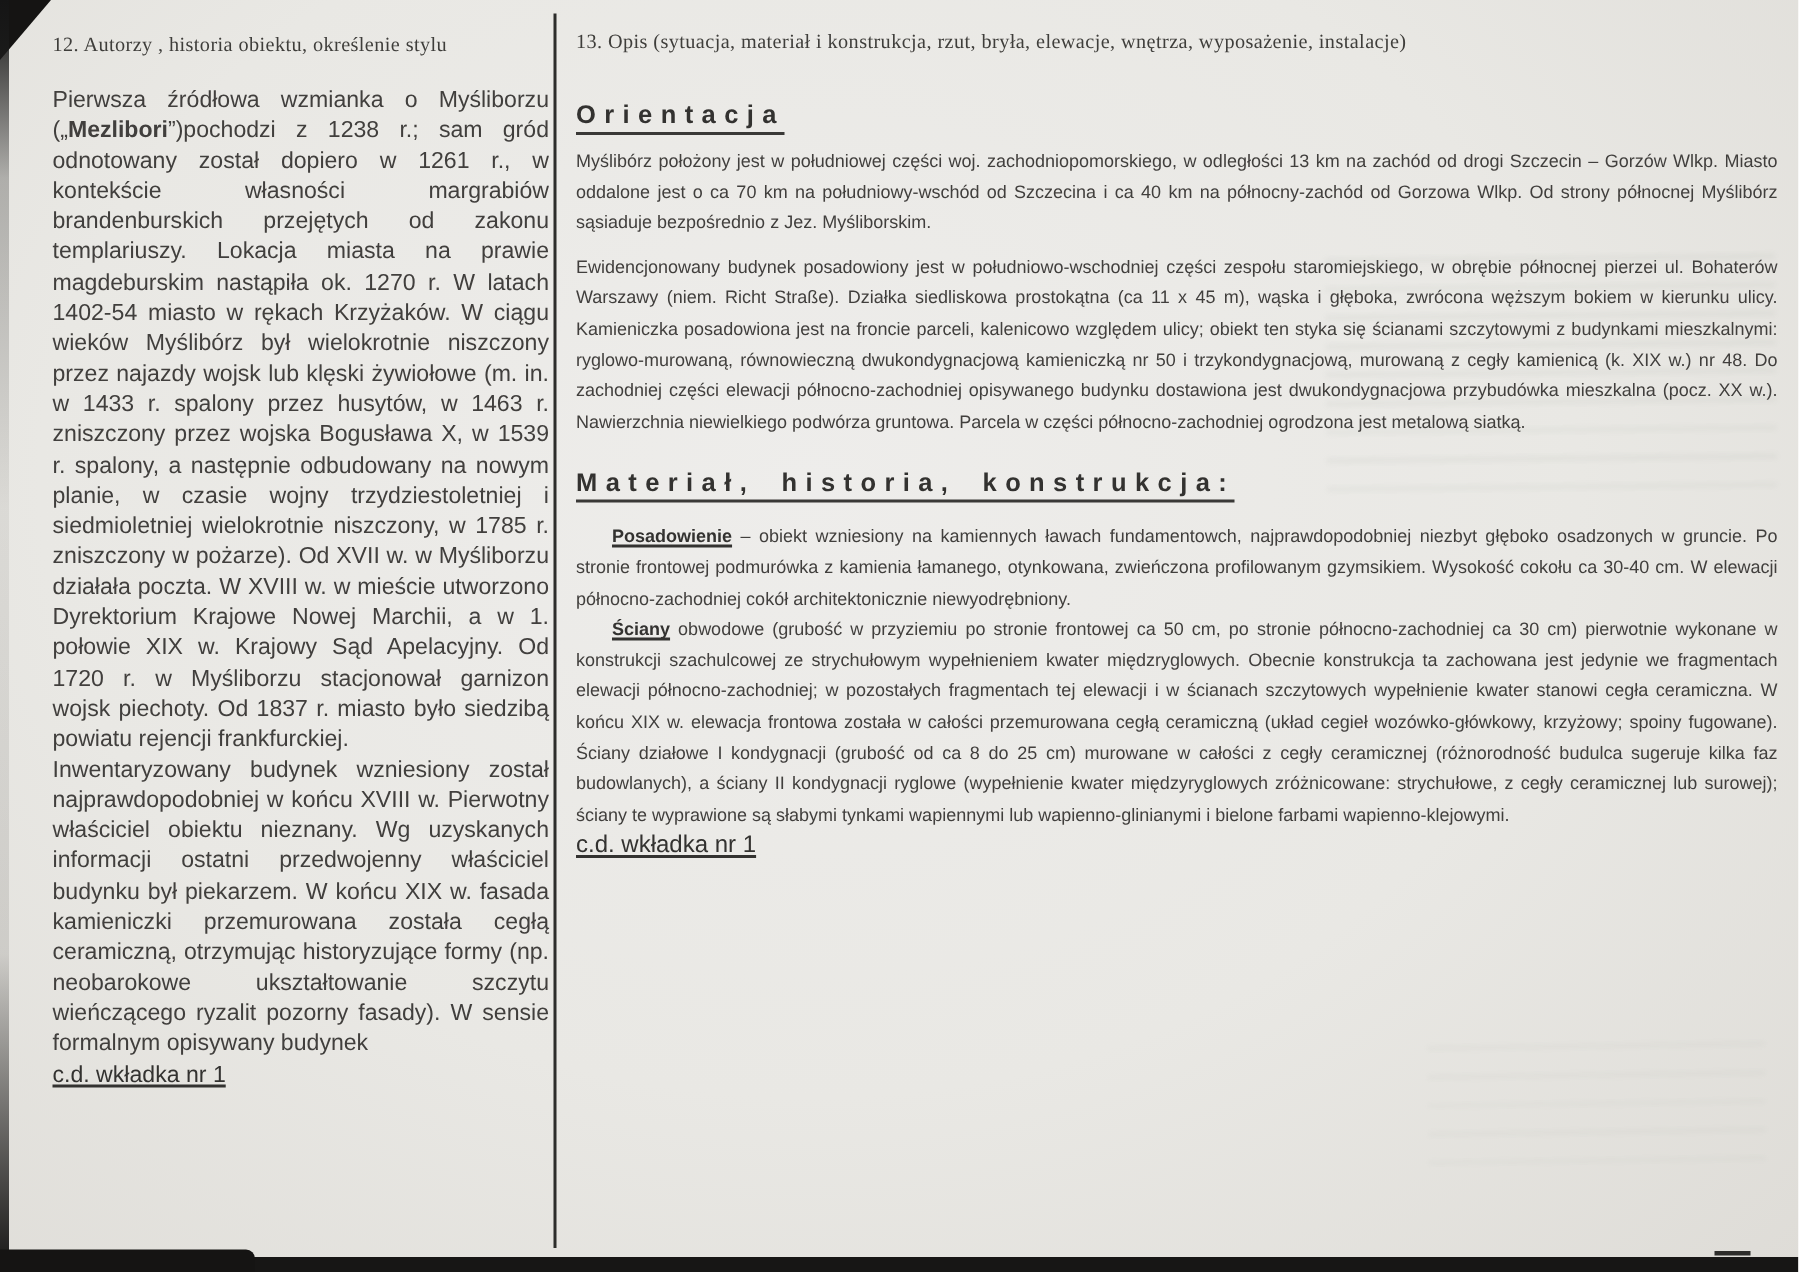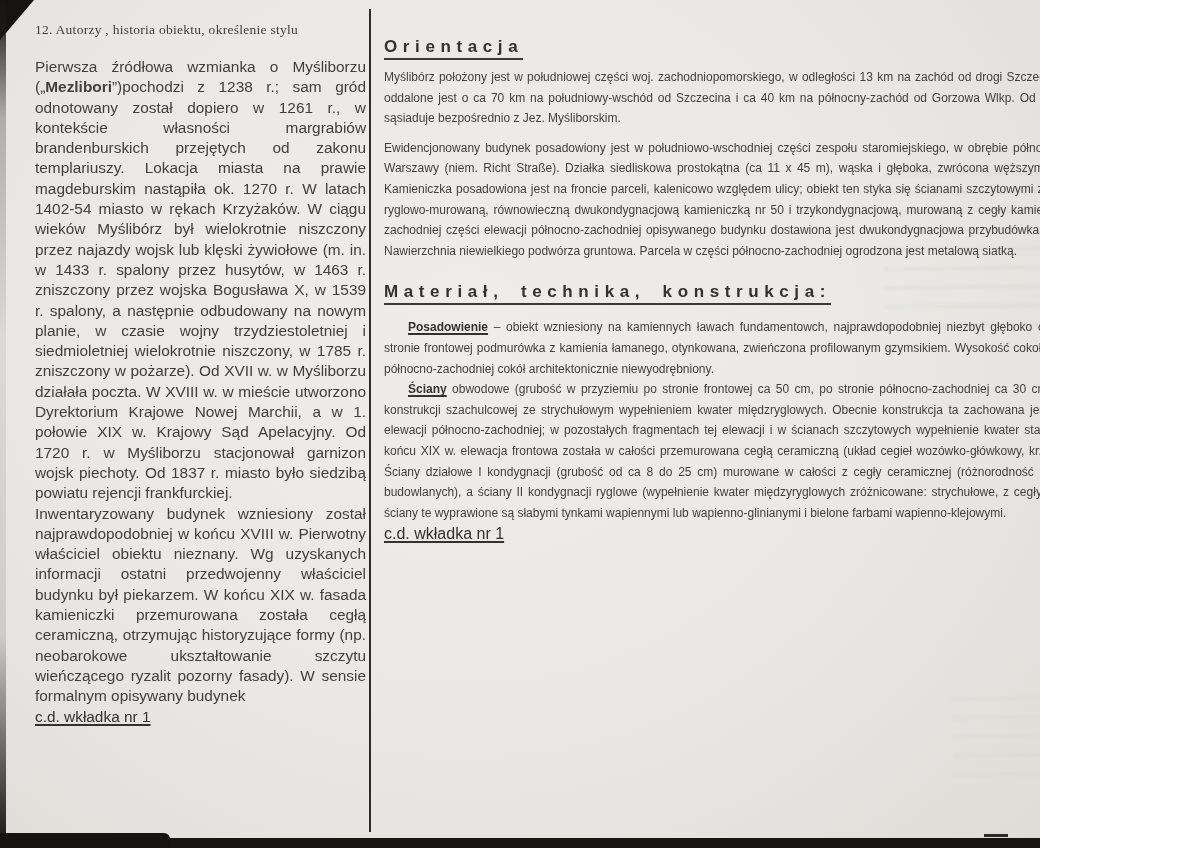--- a/index.html
+++ b/index.html
@@ -1,18 +1,18 @@
 <!DOCTYPE html>
 <html lang="pl"><head>
 <meta charset="utf-8">
 <style>
   html,body{margin:0;padding:0;background:#ffffff;}
   .page{
     position:relative;
-    width:1040px;height:848px;
+    width:1199px;height:848px;
     overflow:hidden;
     background:
       radial-gradient(ellipse at 45% 38%, #eeedeb 0%, #e9e8e4 55%, #dedcd7 100%);
     font-family:"Liberation Sans", sans-serif;
     color:#3d3c3a;
   }
   
   .corner-tl{
     position:absolute;left:0;top:0;width:0;height:0;
     border-top:40px solid #151413;
@@ -63,21 +63,21 @@
   }
   .col-right .body{font-size:12px;line-height:20.6px;}
   .col-left .body-first{margin-top:19px;}
   .heading{
     margin:0;font-size:17px;font-weight:bold;color:#333230;
   }
   .heading .hl{
     display:inline-block;letter-spacing:.33em;word-spacing:.42em;
     border-bottom:2px solid #3a3937;padding-bottom:1px;
   }
-  .h-orient{margin-top:17px;}
+  .h-orient{margin-top:31px;}
   .h-syt{margin-top:3px;}
   .h-mat{margin-top:21px;}
   .p-after-h{margin-top:7px;}
   .p-syt{margin-top:9px;}
   .p-pos{margin-top:12px;}
   .lead{
     font-weight:bold;color:#333230;
     text-decoration:underline;text-decoration-thickness:1.5px;text-underline-offset:2px;margin-left:24px;
   }
   .emph{font-weight:bold;}
@@ -99,27 +99,28 @@
   <div class="divider"></div>
 
   <div class="col-left">
     <div class="col-header">12.  Autorzy , historia obiektu, określenie stylu</div>
     <p class="body body-first"><span>Pierwsza źródłowa wzmianka o Myśliborzu („</span><span class="emph">Mezlibori</span><span>”)pochodzi z 1238 r.; sam gród odnotowany został dopiero w 1261 r., w kontekście własności margrabiów brandenburskich przejętych od zakonu templariuszy. Lokacja miasta na prawie magdeburskim nastąpiła ok. 1270 r. W latach 1402-54 miasto w rękach Krzyżaków. W ciągu wieków Myślibórz był wielokrotnie niszczony przez najazdy wojsk lub klęski żywiołowe (m. in. w 1433 r. spalony przez husytów, w 1463 r. zniszczony przez wojska Bogusława X, w 1539 r. spalony, a następnie odbudowany na nowym planie, w czasie wojny trzydziestoletniej i siedmioletniej wielokrotnie niszczony, w 1785 r. zniszczony w pożarze). Od XVII w. w Myśliborzu działała poczta. W XVIII w. w mieście utworzono Dyrektorium Krajowe Nowej Marchii, a w 1. połowie XIX w. Krajowy Sąd Apelacyjny. Od 1720 r. w Myśliborzu stacjonował garnizon wojsk piechoty. Od 1837 r. miasto było siedzibą powiatu rejencji frankfurckiej.</span></p>
     <p class="body">Inwentaryzowany budynek wzniesiony został najprawdopodobniej w końcu XVIII w. Pierwotny właściciel obiektu nieznany. Wg uzyskanych informacji ostatni przedwojenny właściciel budynku był piekarzem. W końcu XIX w. fasada kamieniczki przemurowana została cegłą ceramiczną, otrzymując historyzujące formy (np. neobarokowe ukształtowanie szczytu wieńczącego ryzalit pozorny fasady). W sensie formalnym opisywany budynek</p>
     <p class="cd">c.d. wkładka nr 1</p>
   </div>
 
   <div class="col-right">
+    <div class="col-header">13. Opis  (sytuacja, materiał  i konstrukcja, rzut,  bryła,  elewacje, wnętrza, wyposażenie, instalacje)</div>
 
     <h2 class="heading h-orient"><span class="hl">Orientacja</span></h2>
     <p class="body p-after-h">Myślibórz położony jest w południowej części woj. zachodniopomorskiego, w odległości 13 km na zachód od drogi Szczecin – Gorzów Wlkp. Miasto oddalone jest o ca 70 km na południowy-wschód od Szczecina i ca 40 km na północny-zachód od Gorzowa Wlkp. Od strony północnej Myślibórz sąsiaduje bezpośrednio z Jez. Myśliborskim.</p>
 
     <p class="body p-syt">Ewidencjonowany budynek posadowiony jest w południowo-wschodniej części zespołu staromiejskiego, w obrębie północnej pierzei ul. Bohaterów Warszawy (niem. Richt Straße). Działka siedliskowa prostokątna (ca 11 x 45 m), wąska i głęboka, zwrócona węższym bokiem w kierunku ulicy. Kamieniczka posadowiona jest na froncie parceli, kalenicowo względem ulicy; obiekt ten styka się ścianami szczytowymi z budynkami mieszkalnymi: ryglowo-murowaną, równowieczną dwukondygnacjową kamieniczką nr 50 i trzykondygnacjową, murowaną z cegły kamienicą (k. XIX w.) nr 48. Do zachodniej części elewacji północno-zachodniej opisywanego budynku dostawiona jest dwukondygnacjowa przybudówka mieszkalna (pocz. XX w.). Nawierzchnia niewielkiego podwórza gruntowa. Parcela w części północno-zachodniej ogrodzona jest metalową siatką.</p>
 
-    <h2 class="heading h-mat"><span class="hl">Materiał, technika, konstrukcja:</span></h2>
+    <h2 class="heading h-mat"><span class="hl">Materiał, historia, konstrukcja:</span></h2>
 
     <p class="body p-pos"><span class="lead">Posadowienie</span><span> – obiekt wzniesiony na kamiennych ławach fundamentowch, najprawdopodobniej niezbyt głęboko osadzonych w gruncie. Po stronie frontowej podmurówka z kamienia łamanego, otynkowana, zwieńczona profilowanym gzymsikiem. Wysokość cokołu ca 30-40 cm. W elewacji północno-zachodniej cokół architektonicznie niewyodrębniony.</span></p>
 
     <p class="body"><span class="lead">Ściany</span><span>  obwodowe (grubość w przyziemiu po stronie frontowej ca 50 cm, po stronie północno-zachodniej ca 30 cm) pierwotnie wykonane w konstrukcji szachulcowej ze strychułowym wypełnieniem kwater międzryglowych. Obecnie konstrukcja ta zachowana jest jedynie we fragmentach elewacji północno-zachodniej; w pozostałych fragmentach tej elewacji i w ścianach szczytowych wypełnienie kwater stanowi cegła ceramiczna. W końcu XIX w. elewacja frontowa została w całości przemurowana cegłą ceramiczną (układ cegieł wozówko-główkowy, krzyżowy; spoiny fugowane). Ściany działowe I kondygnacji (grubość od ca 8 do 25 cm) murowane w całości z cegły ceramicznej (różnorodność budulca sugeruje kilka faz budowlanych), a ściany II kondygnacji ryglowe (wypełnienie kwater międzyryglowych zróżnicowane: strychułowe, z cegły ceramicznej lub surowej); ściany te wyprawione są słabymi tynkami wapiennymi lub wapienno-glinianymi i bielone farbami wapienno-klejowymi.</span></p>
 
     <p class="cd">c.d. wkładka nr 1</p>
   </div>
 
   <div class="edge-bottom"></div>
   <div class="page-dash"></div>

